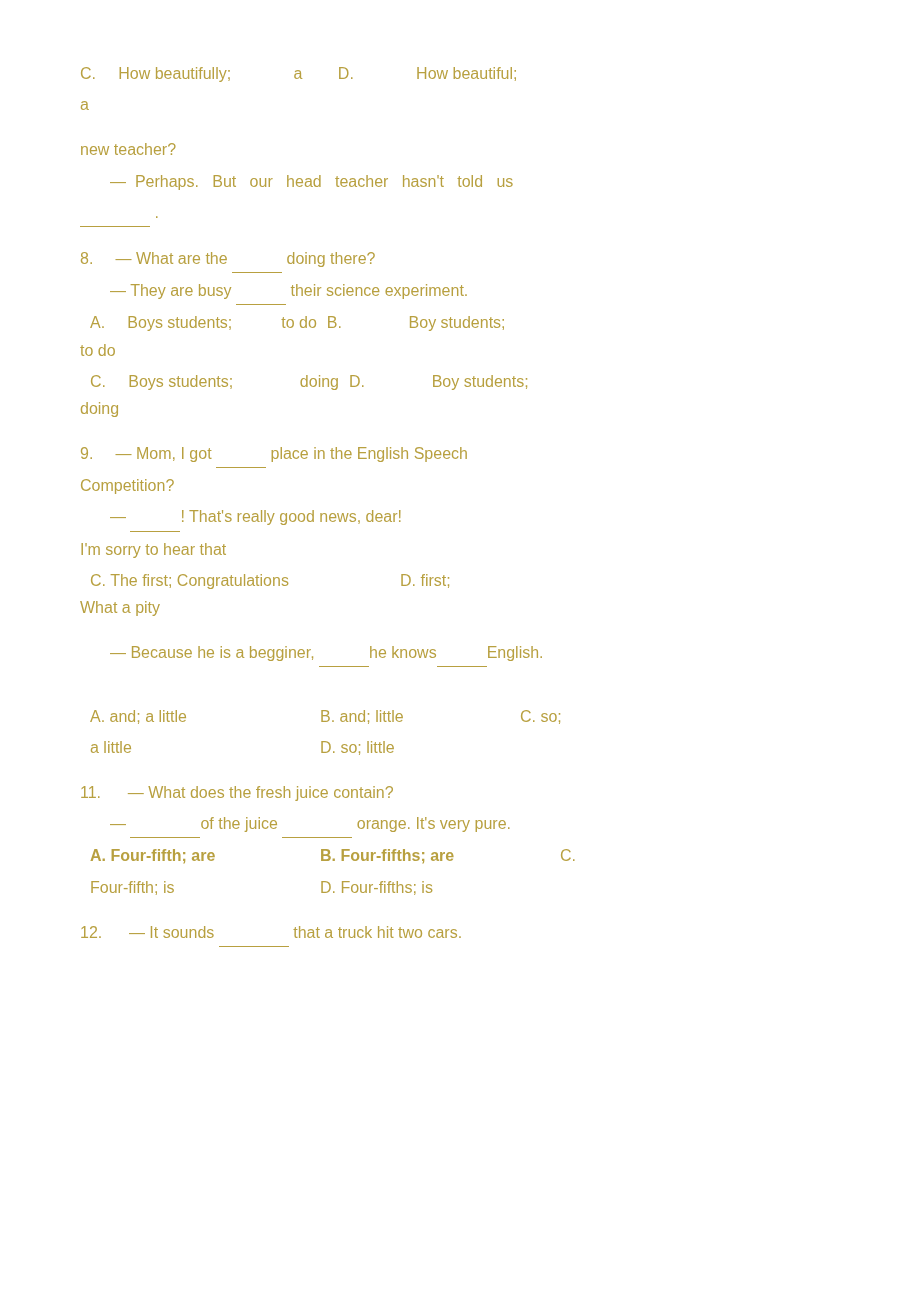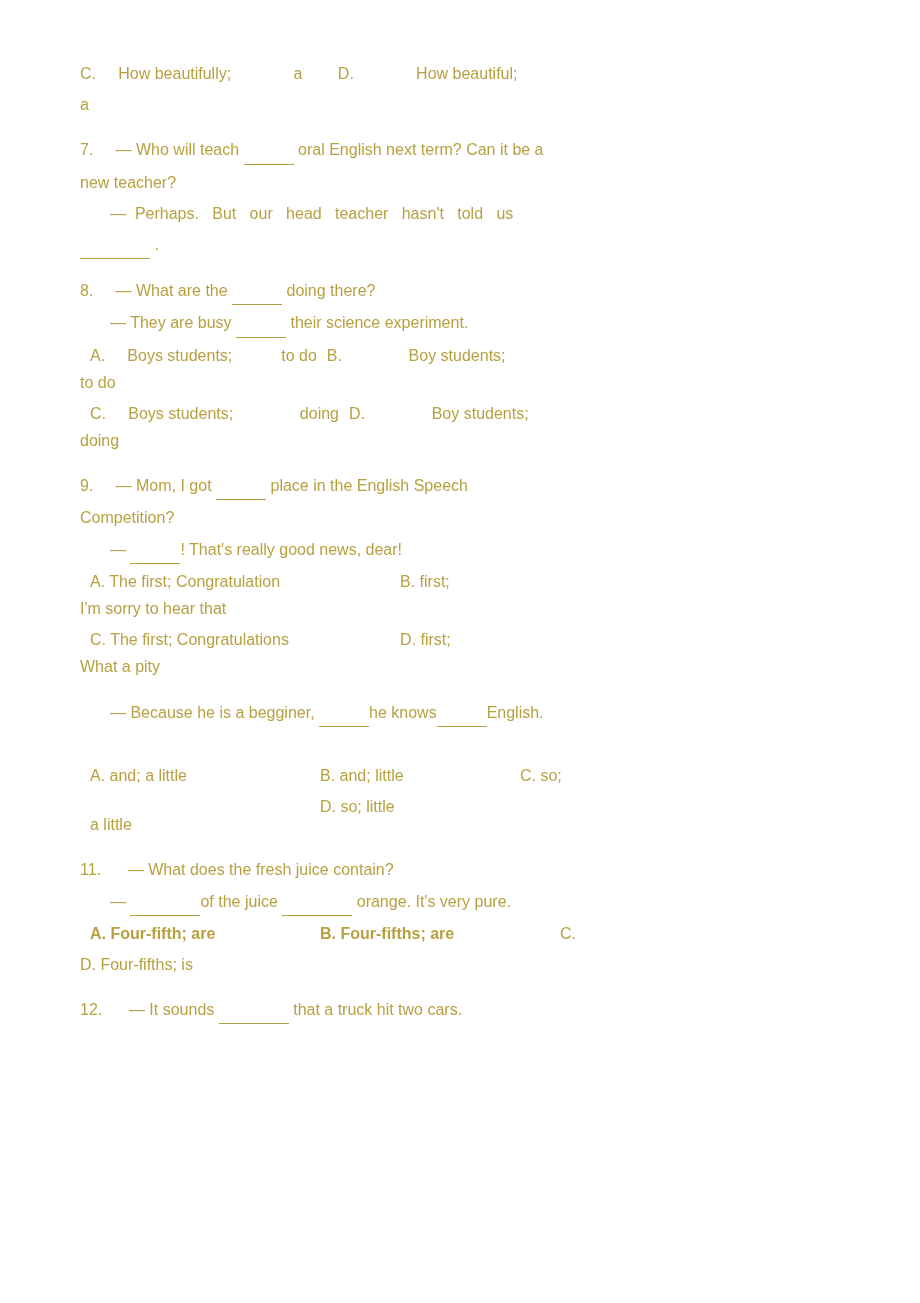--- a/index.html
+++ b/index.html
@@ -53,23 +53,20 @@
 <div>
 
   <div class="question-block">
     <div class="line">
       C. &nbsp;&nbsp;&nbsp; How beautifully; &nbsp;&nbsp;&nbsp;&nbsp;&nbsp;&nbsp;&nbsp;&nbsp;&nbsp;&nbsp;&nbsp;&nbsp; a &nbsp;&nbsp;&nbsp;&nbsp;&nbsp;&nbsp; D. &nbsp;&nbsp;&nbsp;&nbsp;&nbsp;&nbsp;&nbsp;&nbsp;&nbsp;&nbsp;&nbsp;&nbsp; How beautiful;
     </div>
     <div class="line">a</div>
   </div>
 
   <div class="question-block">
-    <div class="line">
-      7. &nbsp;&nbsp;&nbsp; — Who will teach <span class="blank">&nbsp;&nbsp;&nbsp;&nbsp;&nbsp;&nbsp;</span> oral English next term? Can it be a
-    </div>
     <div class="line">new teacher?</div>
     <div class="line indent">
       — &nbsp;Perhaps. &nbsp; But &nbsp; our &nbsp; head &nbsp; teacher &nbsp; hasn't &nbsp; told &nbsp; us
     </div>
     <div class="line">
       <span class="blank-long">&nbsp;&nbsp;&nbsp;&nbsp;&nbsp;&nbsp;&nbsp;</span> .
     </div>
   </div>
 
   <div class="question-block">
@@ -92,61 +89,58 @@
   </div>
 
   <div class="question-block">
     <div class="line">
       9. &nbsp;&nbsp;&nbsp; — Mom, I got <span class="blank">&nbsp;&nbsp;&nbsp;&nbsp;&nbsp;&nbsp;</span> place in the English Speech
     </div>
     <div class="line">Competition?</div>
     <div class="line indent">
       — <span class="blank">&nbsp;&nbsp;&nbsp;&nbsp;&nbsp;&nbsp;</span>! That's really good news, dear!
     </div>
-    <div class="options-row">
-      <div style="min-width:320px; padding-left:10px;">A. The first; Congratulation</div>
-      <div style="min-width:200px;">B. first;</div>
-    </div>
     <div class="line">I'm sorry to hear that</div>
     <div class="options-row">
       <div style="min-width:320px; padding-left:10px;">C. The first; Congratulations</div>
       <div style="min-width:200px;">D. first;</div>
     </div>
     <div class="line">What a pity</div>
   </div>
 
   <div class="question-block">
     <div class="line indent">
       — Because he is a begginer, <span class="blank">&nbsp;&nbsp;&nbsp;</span>he knows<span class="blank">&nbsp;&nbsp;&nbsp;&nbsp;&nbsp;</span>English.
     </div>
     <div class="line">&nbsp;</div>
     <div class="options-row">
       <div style="min-width:240px; padding-left:10px;">A. and; a little</div>
       <div style="min-width:200px;">B. and; little</div>
       <div style="min-width:100px;">C. so;</div>
     </div>
     <div class="options-row">
-      <div style="min-width:240px; padding-left:10px;margin-top:18px;">a little</div>
+      <div style="min-width:240px; padding-left:10px;">a little</div>
       <div style="min-width:200px;">D. so; little</div>
     </div>
   </div>
 
   <div class="question-block">
     <div class="line">
       11. &nbsp;&nbsp;&nbsp;&nbsp; — What does the fresh juice contain?
     </div>
     <div class="line indent">
       — <span class="blank-long">&nbsp;&nbsp;&nbsp;&nbsp;&nbsp;&nbsp;&nbsp;</span>of the juice <span class="blank-long">&nbsp;&nbsp;&nbsp;&nbsp;&nbsp;&nbsp;&nbsp;</span> orange. It's very pure.
     </div>
     <div class="options-row">
       <div style="min-width:240px; padding-left:10px;font-weight:bold;">A. Four-fifth; are</div>
       <div style="min-width:240px;font-weight:bold;">B. Four-fifths; are</div>
       <div style="min-width:60px;">C.</div>
     </div>
     <div class="options-row">
+      <div style="min-width:240px; padding-left:10px;">Four-fifth; is</div>
       <div style="min-width:240px;">D. Four-fifths; is</div>
     </div>
   </div>
 
   <div class="question-block">
     <div class="line">
       12. &nbsp;&nbsp;&nbsp;&nbsp; — It sounds <span class="blank-long">&nbsp;&nbsp;&nbsp;&nbsp;&nbsp;&nbsp;&nbsp;</span> that a truck hit two cars.
     </div>
   </div>
 

